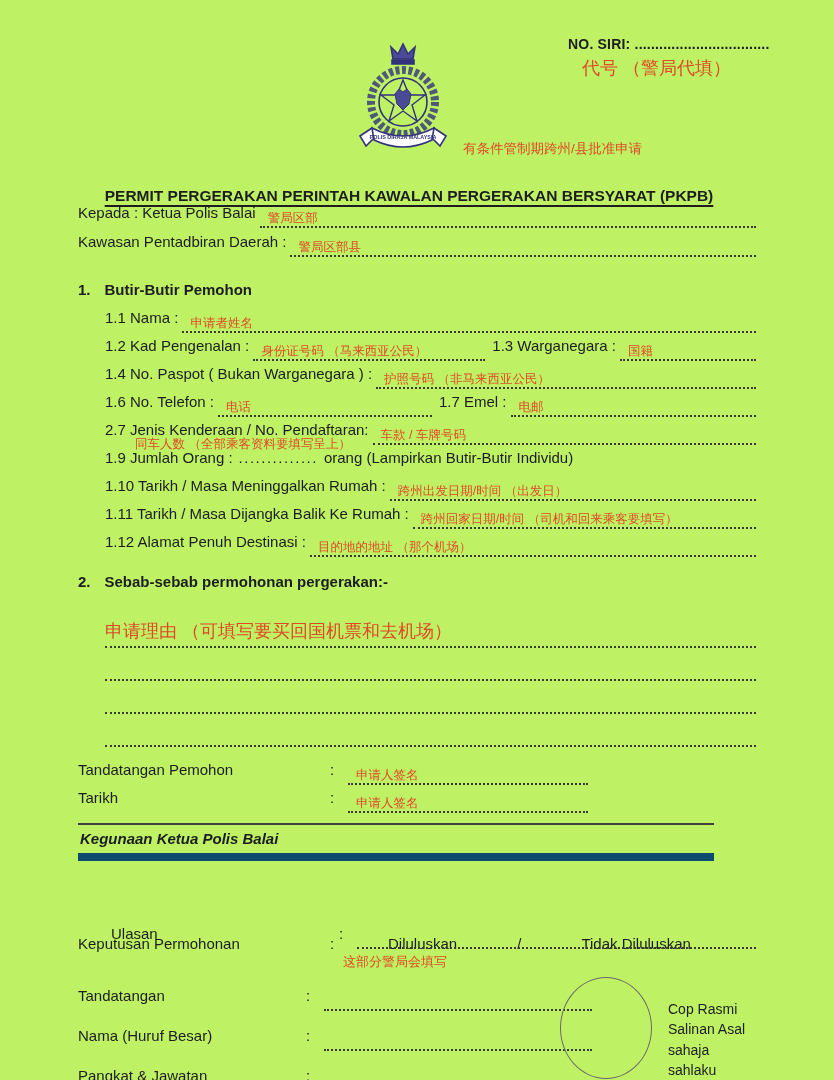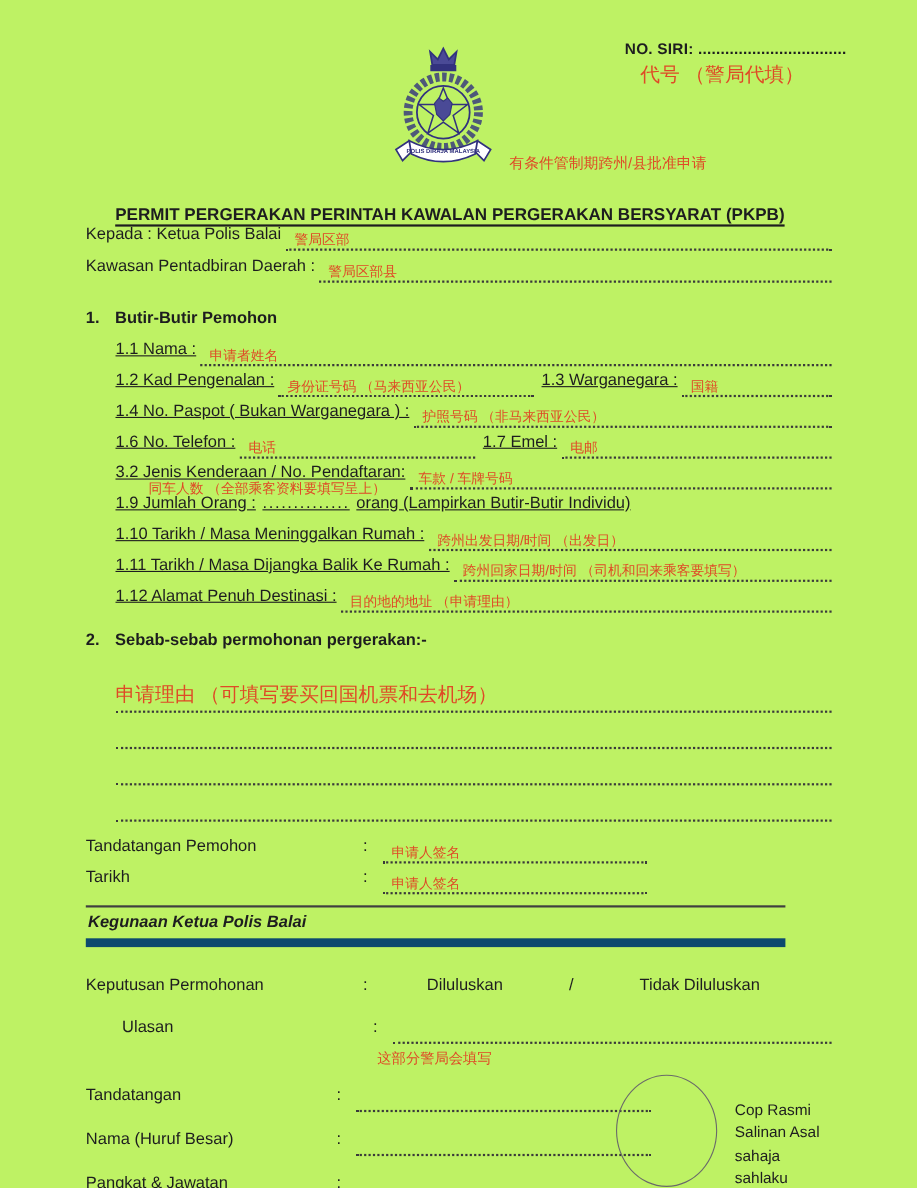--- a/index.html
+++ b/index.html
@@ -29,41 +29,41 @@
           align-self:flex-end; position:relative; margin-left:4px; min-width:20px; }
   .wfix { flex:0 0 auto; }
   .ann { position:absolute; left:8px; bottom:2px; color:#df4a26;
          font-size:12.5px; line-height:1; white-space:nowrap; }
   .rel { position:relative; }
   .ann-float { position:absolute; color:#df4a26; font-size:12.5px; white-space:nowrap; }
   .addr1 { margin-top:12px; }
   .addr2 { margin-top:5px; }
   .sec-h { display:flex; gap:14px; font-weight:bold; font-size:15px; height:24px; }
   .sec1-h { margin-top:24px; }
-  .indent { padding-left:27px;text-decoration:underline; }
+  .indent { padding-left:27px; }
   .frow { margin-top:4px; }
   .ml6 { margin-left:7px; }
   .dots-lit { letter-spacing:1.5px; margin:0 6px; font-size:15px; }
   .sec2-h { margin-top:16px; }
   .sec2-note { margin-top:22px; padding-left:27px; height:16px; }
   .writeline { border-bottom:2px dotted #3a3a3a; height:33px; }
   .writeline.first { height:13px; }
   
   .sig { margin-top:14px; }
   .sig .lbl { flex:0 0 252px; }
   .colon { flex:0 0 14px; font-size:15px; }
   .w240 { flex:0 0 240px; }
   .divider { margin-top:10px; width:636px; border-top:2px solid #3f3f3f;
              border-bottom:8px solid #0c4a6e; padding:5px 2px 6px; }
   .divider .t { font-weight:bold; font-style:italic; font-size:15px; }
   
   .kep { margin-top:26px;gap:24px; }
   .kep .lbl0 { flex:0 0 228px; }
   .kep .colon { flex:0 0 34px; }
-  .kep .opt { margin-right:36px; }
+  .kep .opt { margin-right:36px;margin-top:48px; }
   .ulasan { margin-top:14px;margin-left:33px; }
   .ulasan .lbl0 { flex:0 0 228px; }
   .ulasan .colon { flex:0 0 14px; }
   .office-note { margin:4px 0 0 265px; height:18px; color:#df4a26; font-size:13px; }
   .office-grid { margin-top:2px; position:relative; }
   .orow { height:24px; margin-top:16px; display:flex; align-items:baseline; }
   .orow .lbl0 { flex:0 0 228px; font-size:15px; }
   .orow .colon { flex:0 0 14px; }
   .w268 { flex:0 0 268px; }
   .stamp-circle { position:absolute; left:482px; top:-10px; width:92px; height:102px;
@@ -159,21 +159,21 @@
         <span class="fill wfix" style="width:214px">
           <span class="ann">电话</span>
         </span>
         <span class="lbl ml6">1.7  Emel :</span>
         <span class="fill">
           <span class="ann">电邮</span>
         </span>
       </div>
 
       <div class="row frow">
-        <span class="lbl">3.2 Jenis Kenderaan / No. Pendaftaran:</span>
+        <span class="lbl">2.7 Jenis Kenderaan / No. Pendaftaran:</span>
         <span class="fill">
           <span class="ann">车款 / 车牌号码</span>
         </span>
       </div>
 
       <div class="row frow rel">
         <span class="ann-float" style="left:30px; top:-13px;">同车人数 （全部乘客资料要填写呈上）</span>
         <span class="lbl">1.9 Jumlah Orang :</span>
         <span class="dots-lit">..............</span>
         <span class="lbl">orang (Lampirkan Butir-Butir Individu)</span>
@@ -189,21 +189,21 @@
       <div class="row frow">
         <span class="lbl">1.11 Tarikh / Masa Dijangka Balik Ke Rumah :</span>
         <span class="fill">
           <span class="ann">跨州回家日期/时间 （司机和回来乘客要填写）</span>
         </span>
       </div>
 
       <div class="row frow">
         <span class="lbl">1.12 Alamat Penuh Destinasi :</span>
         <span class="fill">
-          <span class="ann">目的地的地址 （申请理由）</span>
+          <span class="ann">目的地的地址 （那个机场）</span>
         </span>
       </div>
     </div>
 
     <div class="sec-h sec2-h">
       <span>2.</span>
       <span>Sebab-sebab permohonan pergerakan:-</span>
     </div>
     <div class="sec2-note note">申请理由 （可填写要买回国机票和去机场）</div>
     <div class="indent">

